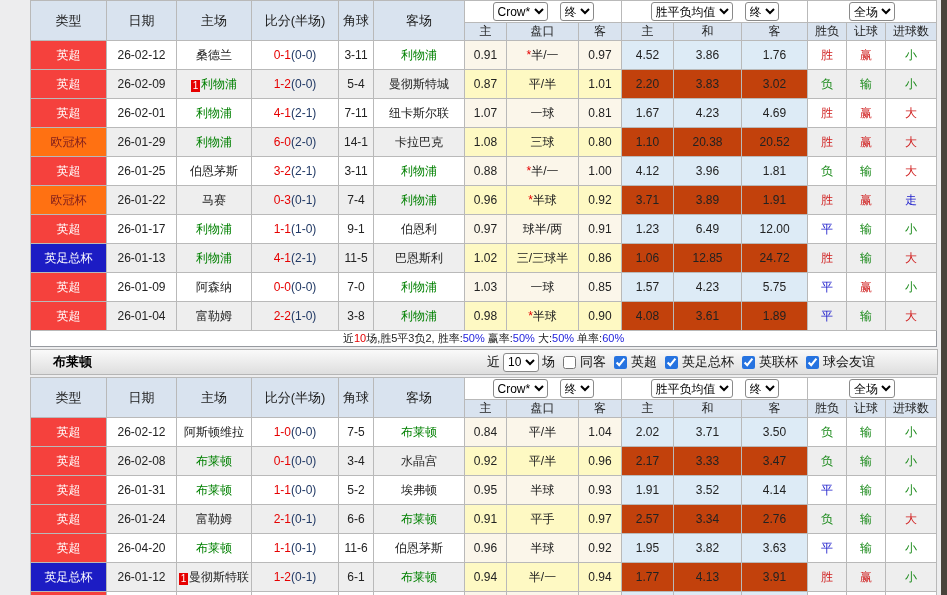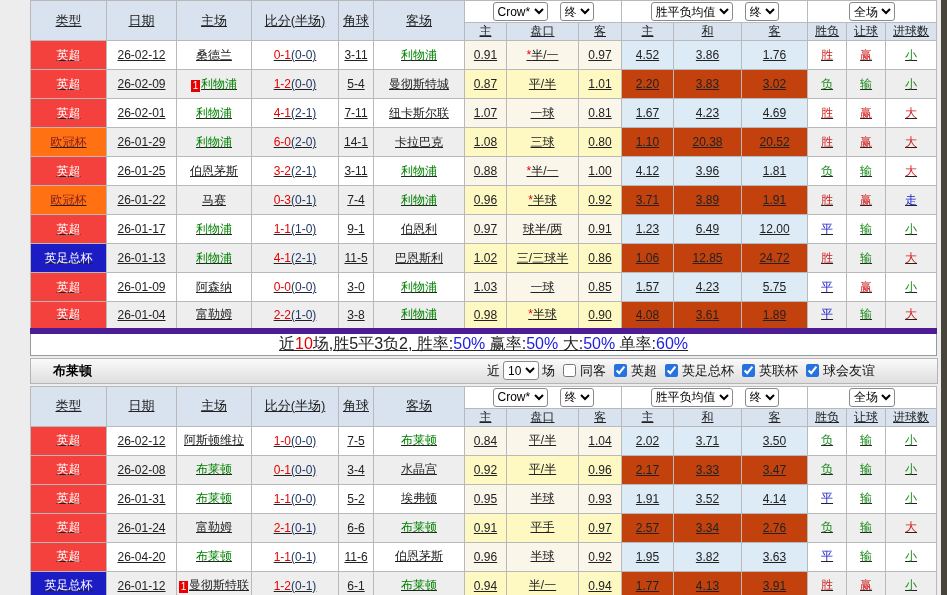--- a/index.html
+++ b/index.html
@@ -3,21 +3,21 @@
 <meta charset="utf-8">
 <style>
   * { box-sizing: border-box; margin: 0; padding: 0; }
   html,body { background:#ededee; }
   body { font-family: "Liberation Sans", sans-serif; }
   .page { position:relative; width:947px; height:595px; background:#ededee; overflow:hidden; }
   .gutter { position:absolute; left:0; top:0; width:30px; height:100%; background:#ededee; }
   .edge-strip { position:absolute; right:0; top:0; width:6px; height:100%; background:#49443b; }
   .content { position:absolute; left:30px; top:0; width:908px; }
 
-  table.stat { border-collapse:collapse; table-layout:fixed; width:888px; background:#fff; border:1px solid #979aa0; font-size:12px; color:#222;text-decoration:underline; }
+  table.stat { border-collapse:collapse; table-layout:fixed; width:888px; background:#fff; border:1px solid #979aa0; font-size:12px; color:#222; }
   table.stat th, table.stat td { border:1px solid #b9b9b9; text-align:center; overflow:hidden; white-space:nowrap; padding:0 1px; }
   tr.select-row td { height:22px; background:#fff; border-bottom:1px solid #b9b9b9; }
   tr.select-row select { font-size:12px; height:19px; border:1px solid #8a8a8a; border-radius:3px; background:#fff; margin:0 6px; font-family:"Liberation Sans",sans-serif; }
   th.lhdr { background:#d9e3ef; font-weight:normal; font-size:13px; color:#1c1c1c; }
   tr.sub-row th { background:#d9e3ef; font-weight:normal; height:17px; font-size:12px; color:#1c1c1c; }
   tr.mrow { height:29px; }
   tr.mrow.odd td { background:#fff; }
   tr.mrow.even td { background:#eeeeee; }
   tr.mrow.odd td.cream { background:#fbf6ea; }
   tr.mrow.even td.cream { background:#fef9c3; }
@@ -26,21 +26,21 @@
   td.lg-red { background:#f5413d !important; color:#fff; }
   td.lg-orange { background:#ff7112 !important; color:#7f1d1d; }
   td.lg-blue { background:#1c1cc4 !important; color:#fff; }
   .tgreen { color:#008000; }
   .sc-full { color:#e60000;margin-top:48px; }
   .sc-half { color:#203864;text-align:center; }
   .star { color:#e60000; }
   .cr { color:#d02020; } .cg { color:#1a8a1a; } .cb { color:#2020cc; }
   .sk { color:#222; } .sr { color:#e60000; } .sb { color:#2222dd; }
   .redcard { display:inline-block; width:9px; height:12px; line-height:12px; background:#e60000; color:#fff; font-size:10px; text-align:center; margin-right:1px; vertical-align:-1px; }
-  tr.summary-row td { height:16px; background:#fff; font-size:16px; border:none; border-top:6px solid #4c1d95; }
+  tr.summary-row td { height:16px; background:#fff; font-size:11px; border:none; border-top:1px solid #4c1d95; }
 
   .section-bar { margin-top:2px; height:26px; width:908px; border:1px solid #b5b5b5; background:linear-gradient(#fafafa,#dedede); display:flex; align-items:center; margin-bottom:2px; }
   .section-title { font-weight:bold; font-size:13px; color:#000; padding-left:22px; }
   .filters { margin-left:auto; margin-right:62px; display:flex; align-items:center; gap:3px; font-size:13px; color:#111; }
   .filters select { font-size:12px; height:19px; border:1px solid #8a8a8a; border-radius:3px; background:#fff; font-family:"Liberation Sans",sans-serif; }
   .filters input[type=checkbox] { width:13px; height:13px; accent-color:#2673e0; margin:0 1px 0 5px; }
 </style>
 </head>
 <body>
 
@@ -232,21 +232,21 @@
             <td class="lblue">24.72</td>
             <td><span class="cr">胜</span></td>
             <td><span class="cg">输</span></td>
             <td><span class="cr">大</span></td>
           </tr>
           <tr class="mrow odd">
             <td class="lg-red">英超</td>
             <td>26-01-09</td>
             <td><span>阿森纳</span></td>
             <td><span class="sc-full">0-0</span><span class="sc-half">(0-0)</span></td>
-            <td>3-0</td>
+            <td>7-0</td>
             <td><span class="tgreen">利物浦</span></td>
             <td class="cream">1.03</td>
             <td class="cream"><span>一球</span></td>
             <td class="cream">0.85</td>
             <td class="lblue">1.57</td>
             <td class="lblue">4.23</td>
             <td class="lblue">5.75</td>
             <td><span class="cb">平</span></td>
             <td><span class="cr">赢</span></td>
             <td><span class="cg">小</span></td>

